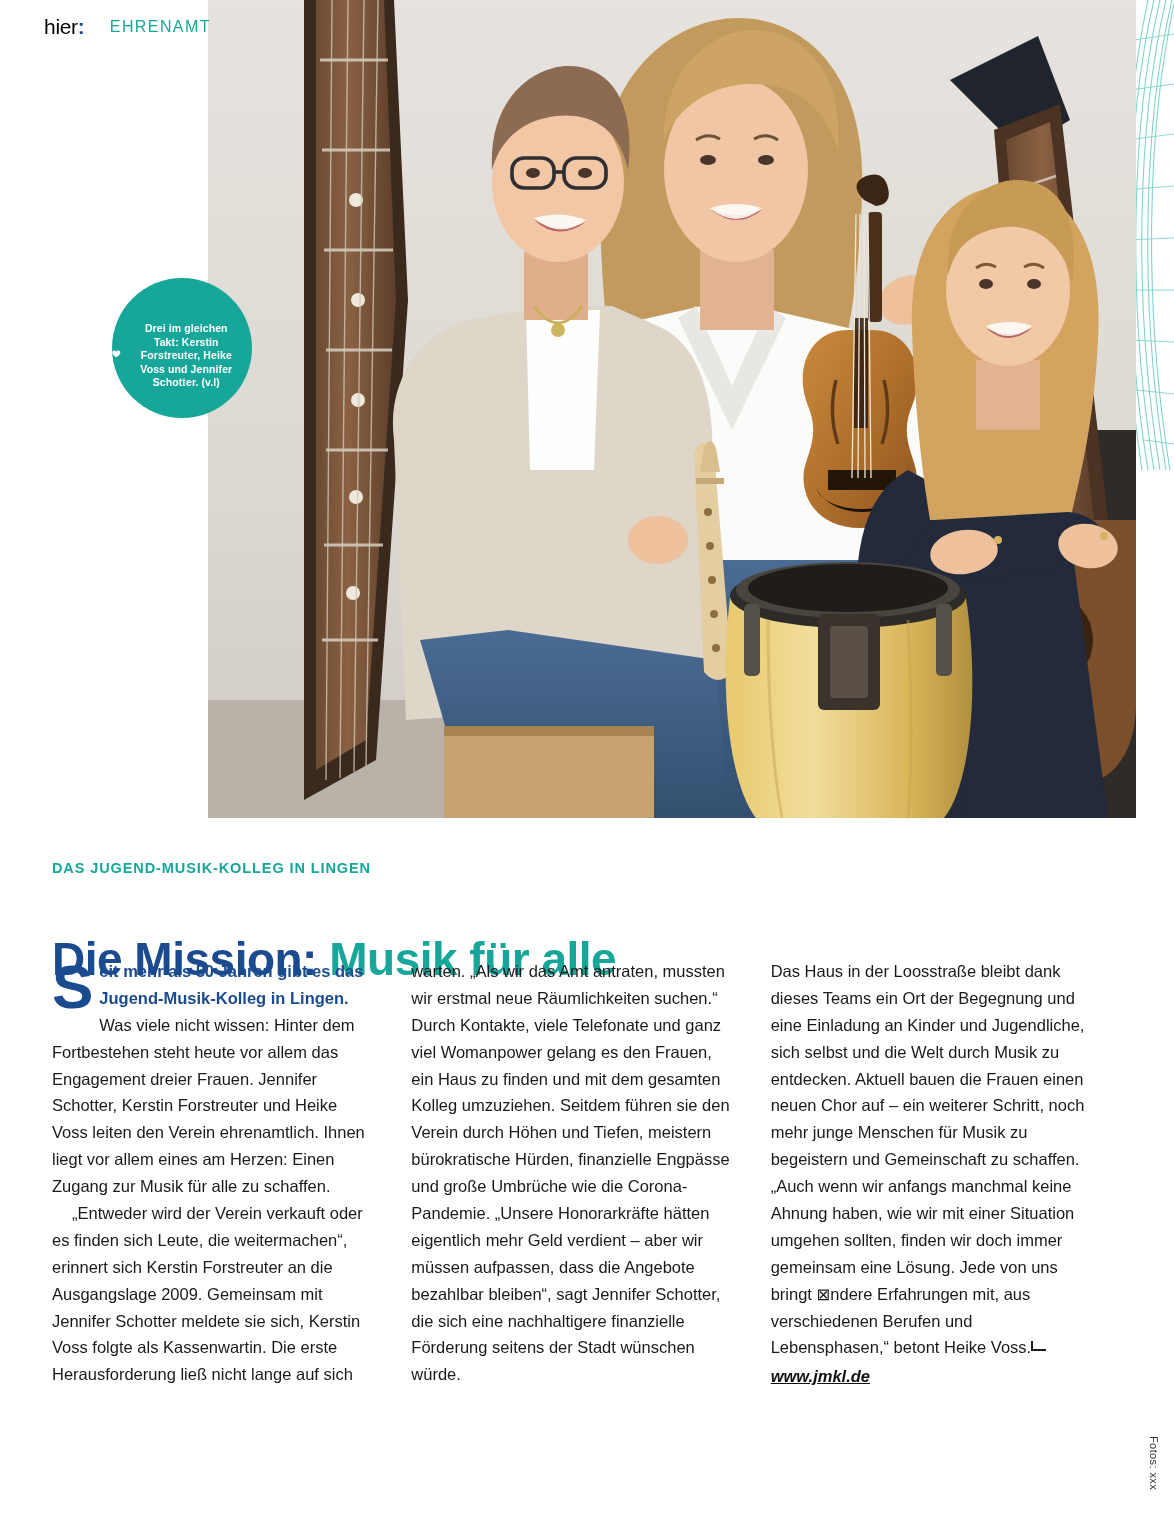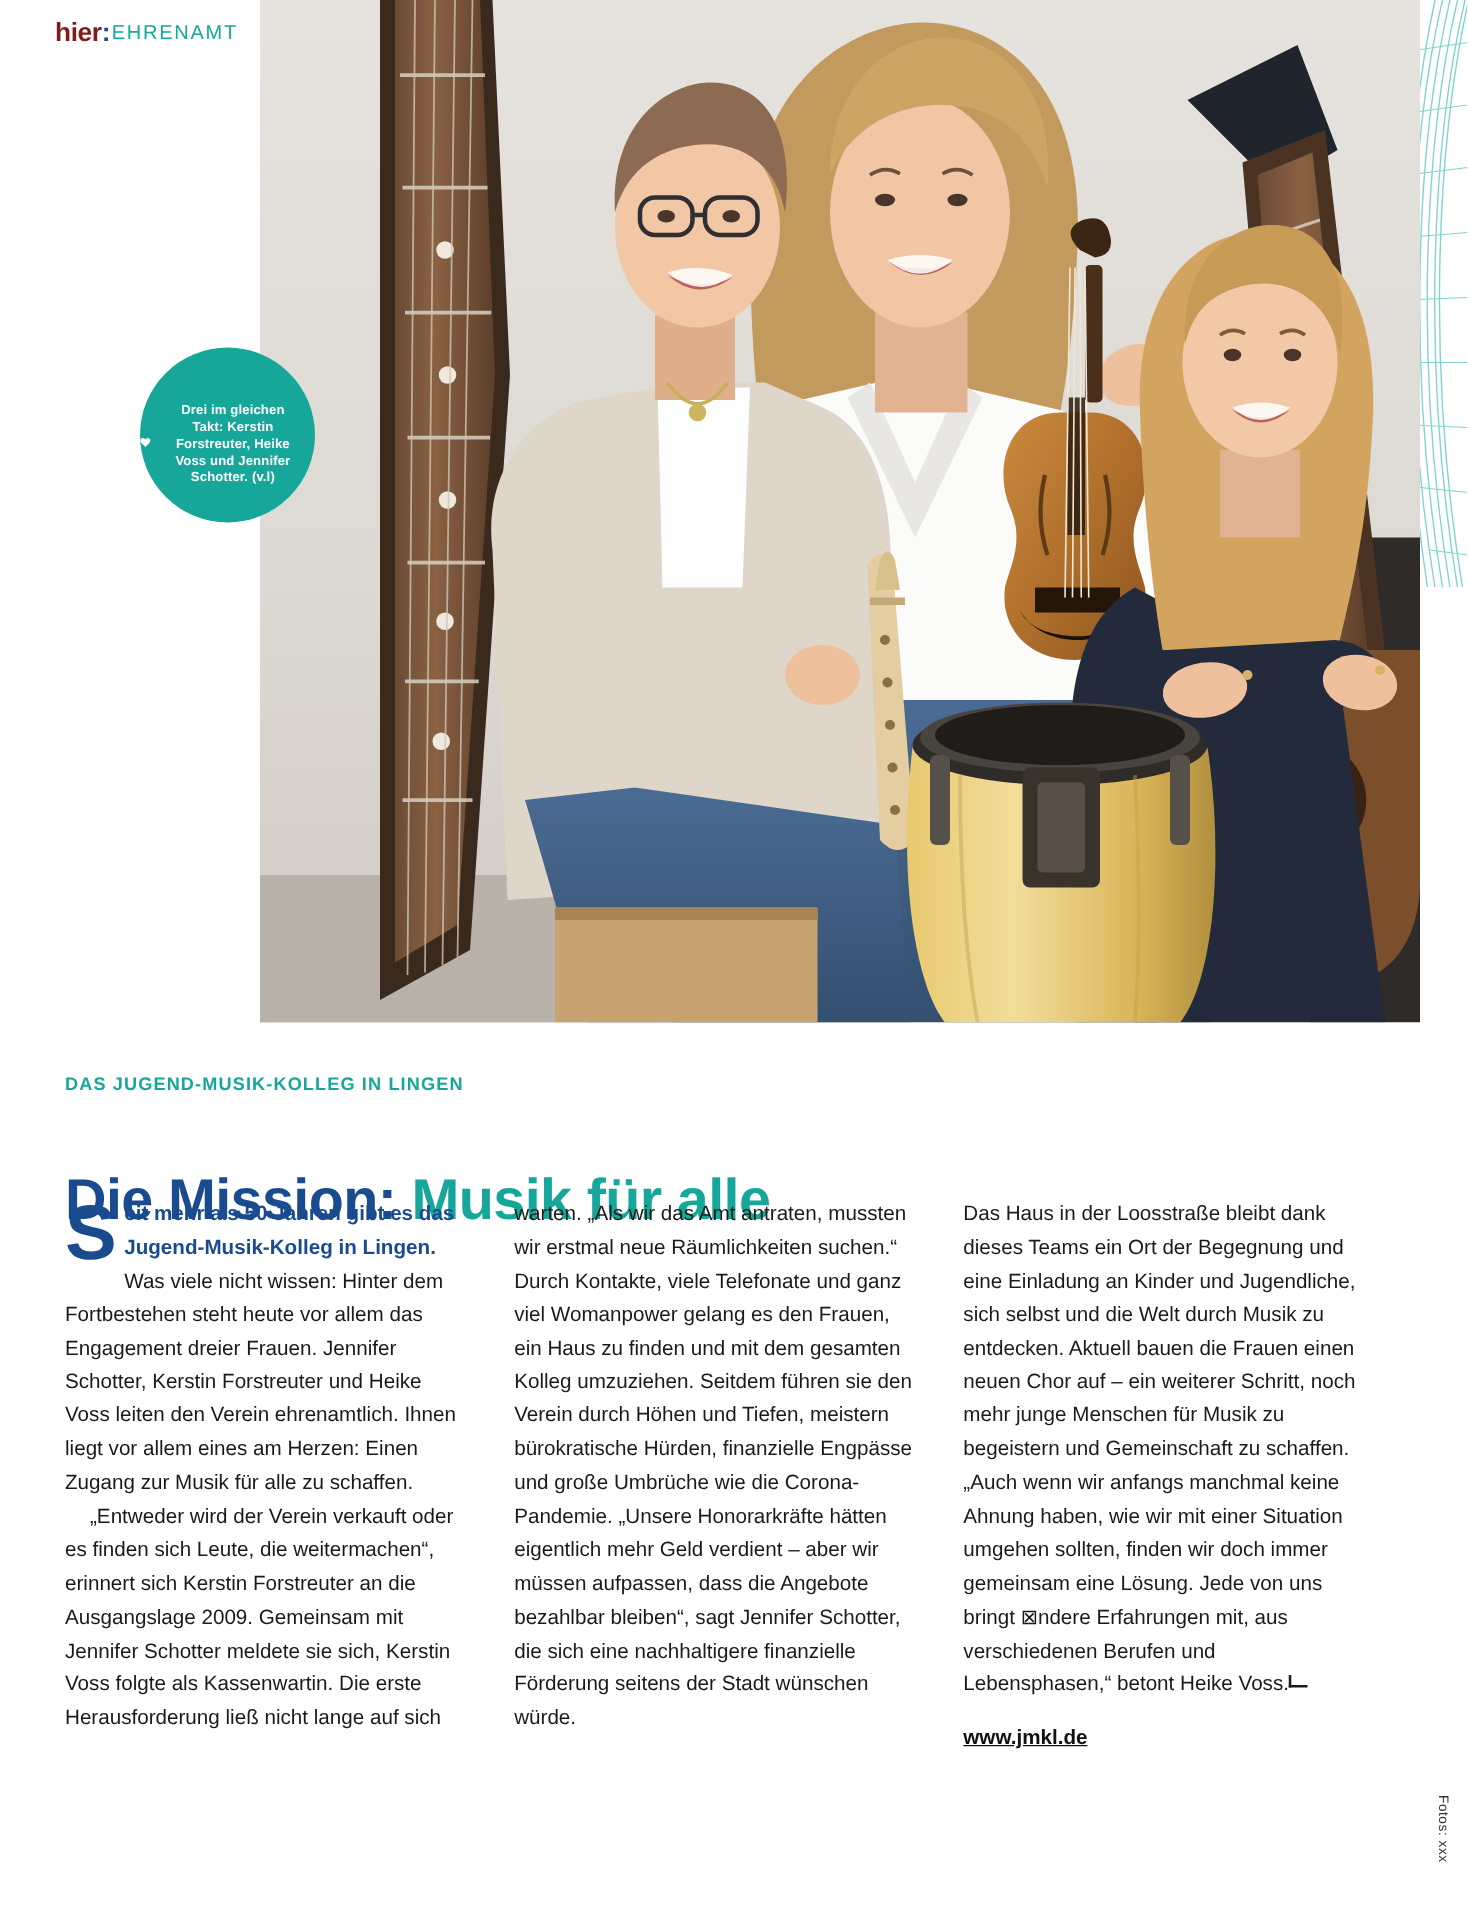--- a/index.html
+++ b/index.html
@@ -24,34 +24,34 @@
     height: 54px;
     background: #ffffff;
     display: flex;
     align-items: center;
     padding-left: 44px;
     box-sizing: border-box;
     z-index: 6;
   }
   .header-hier {
     font-size: 21px;
-    font-weight: bold;
-    color: #7f1d1d;
+    font-weight: normal;
+    color: #000000;
     letter-spacing: -0.3px;
   }
   .header-colon {
     color: #1b4b8f;
     font-weight: bold;
     font-size: 21px;
   }
   .header-section {
     font-size: 16px;
     color: #17a79a;
     letter-spacing: 1.4px;
-    margin-left: 1px;
+    margin-left: 25px;
   }
 
   
   .arc-deco {
     position: absolute;
     top: 0;
     right: 0;
     width: 60px;
     height: 470px;
     z-index: 1;
@@ -158,22 +158,23 @@
     color: #1b4b8f;
     padding-right: 6px;
     padding-top: 4px;
   }
   .lead-bold {
     font-weight: bold;
     color: #1b4b8f;
   }
   .link {
     display: inline-block;
-    margin-top: 16px;
-    font-weight: bold;
+    margin-top: 2px;
+    font-weight: bold;
+    font-style: italic;
     color: #111;
     text-decoration: underline;
   }
   .endmark {
     display: inline-block;
     width: 13px;
     height: 8px;
     border-left: 2px solid #1a1a1a;
     border-bottom: 2px solid #1a1a1a;
     transform: translateY(-2px) rotate(0deg);

